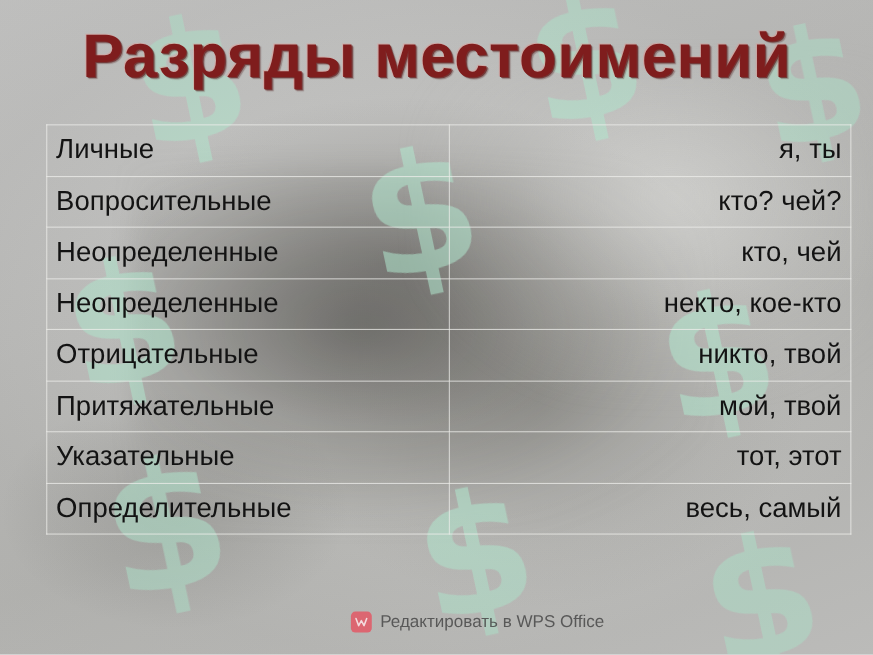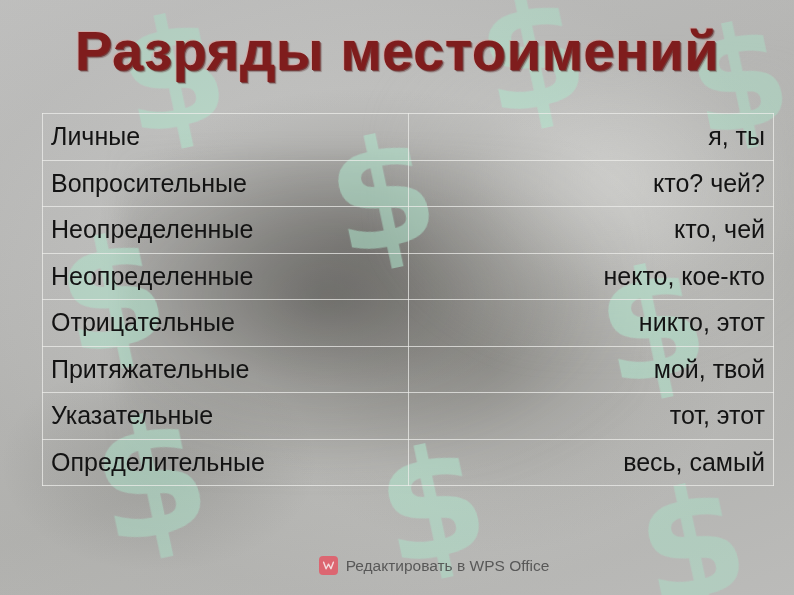--- a/index.html
+++ b/index.html
@@ -180,21 +180,21 @@
         <tr>
           <td class="col-kind">Неопределенные</td>
           <td class="col-example">кто, чей</td>
         </tr>
         <tr>
           <td class="col-kind">Неопределенные</td>
           <td class="col-example">некто, кое-кто</td>
         </tr>
         <tr>
           <td class="col-kind">Отрицательные</td>
-          <td class="col-example">никто, этот</td>
+          <td class="col-example">никто, твой</td>
         </tr>
         <tr>
           <td class="col-kind">Притяжательные</td>
           <td class="col-example">мой, твой</td>
         </tr>
         <tr>
           <td class="col-kind">Указательные</td>
           <td class="col-example">тот, этот</td>
         </tr>
         <tr>

